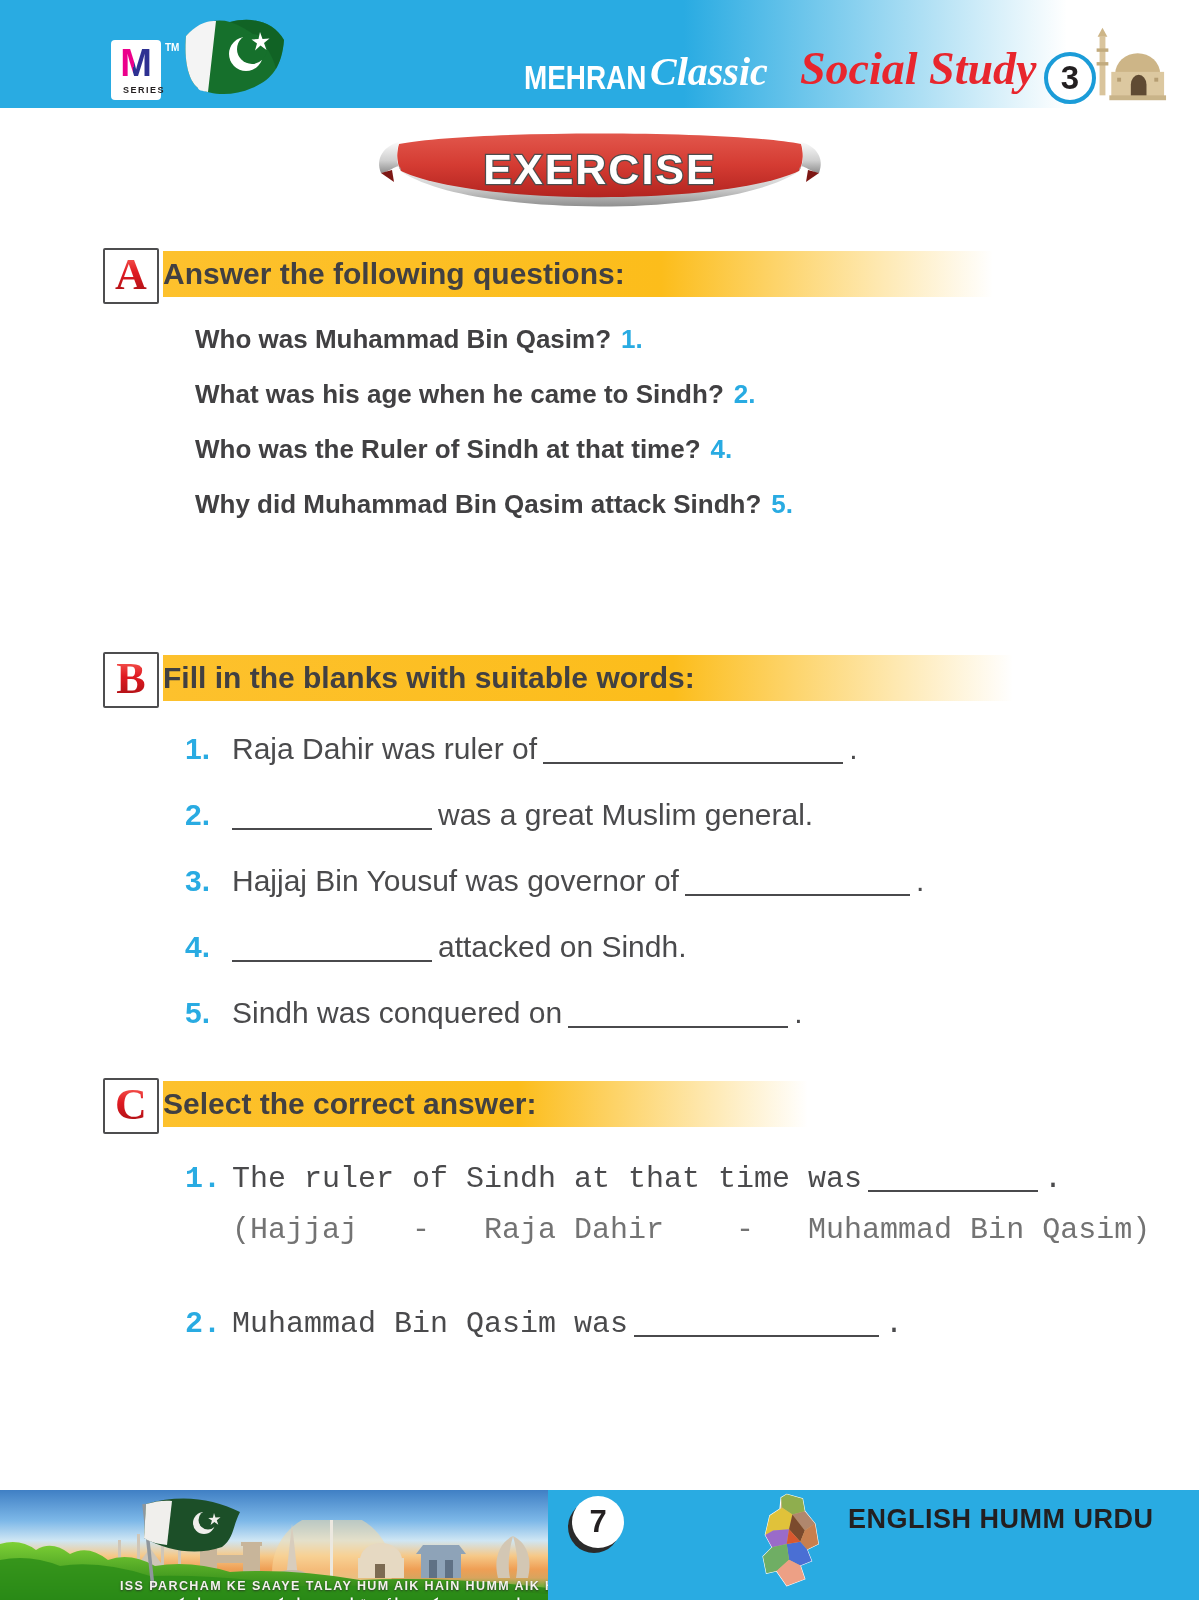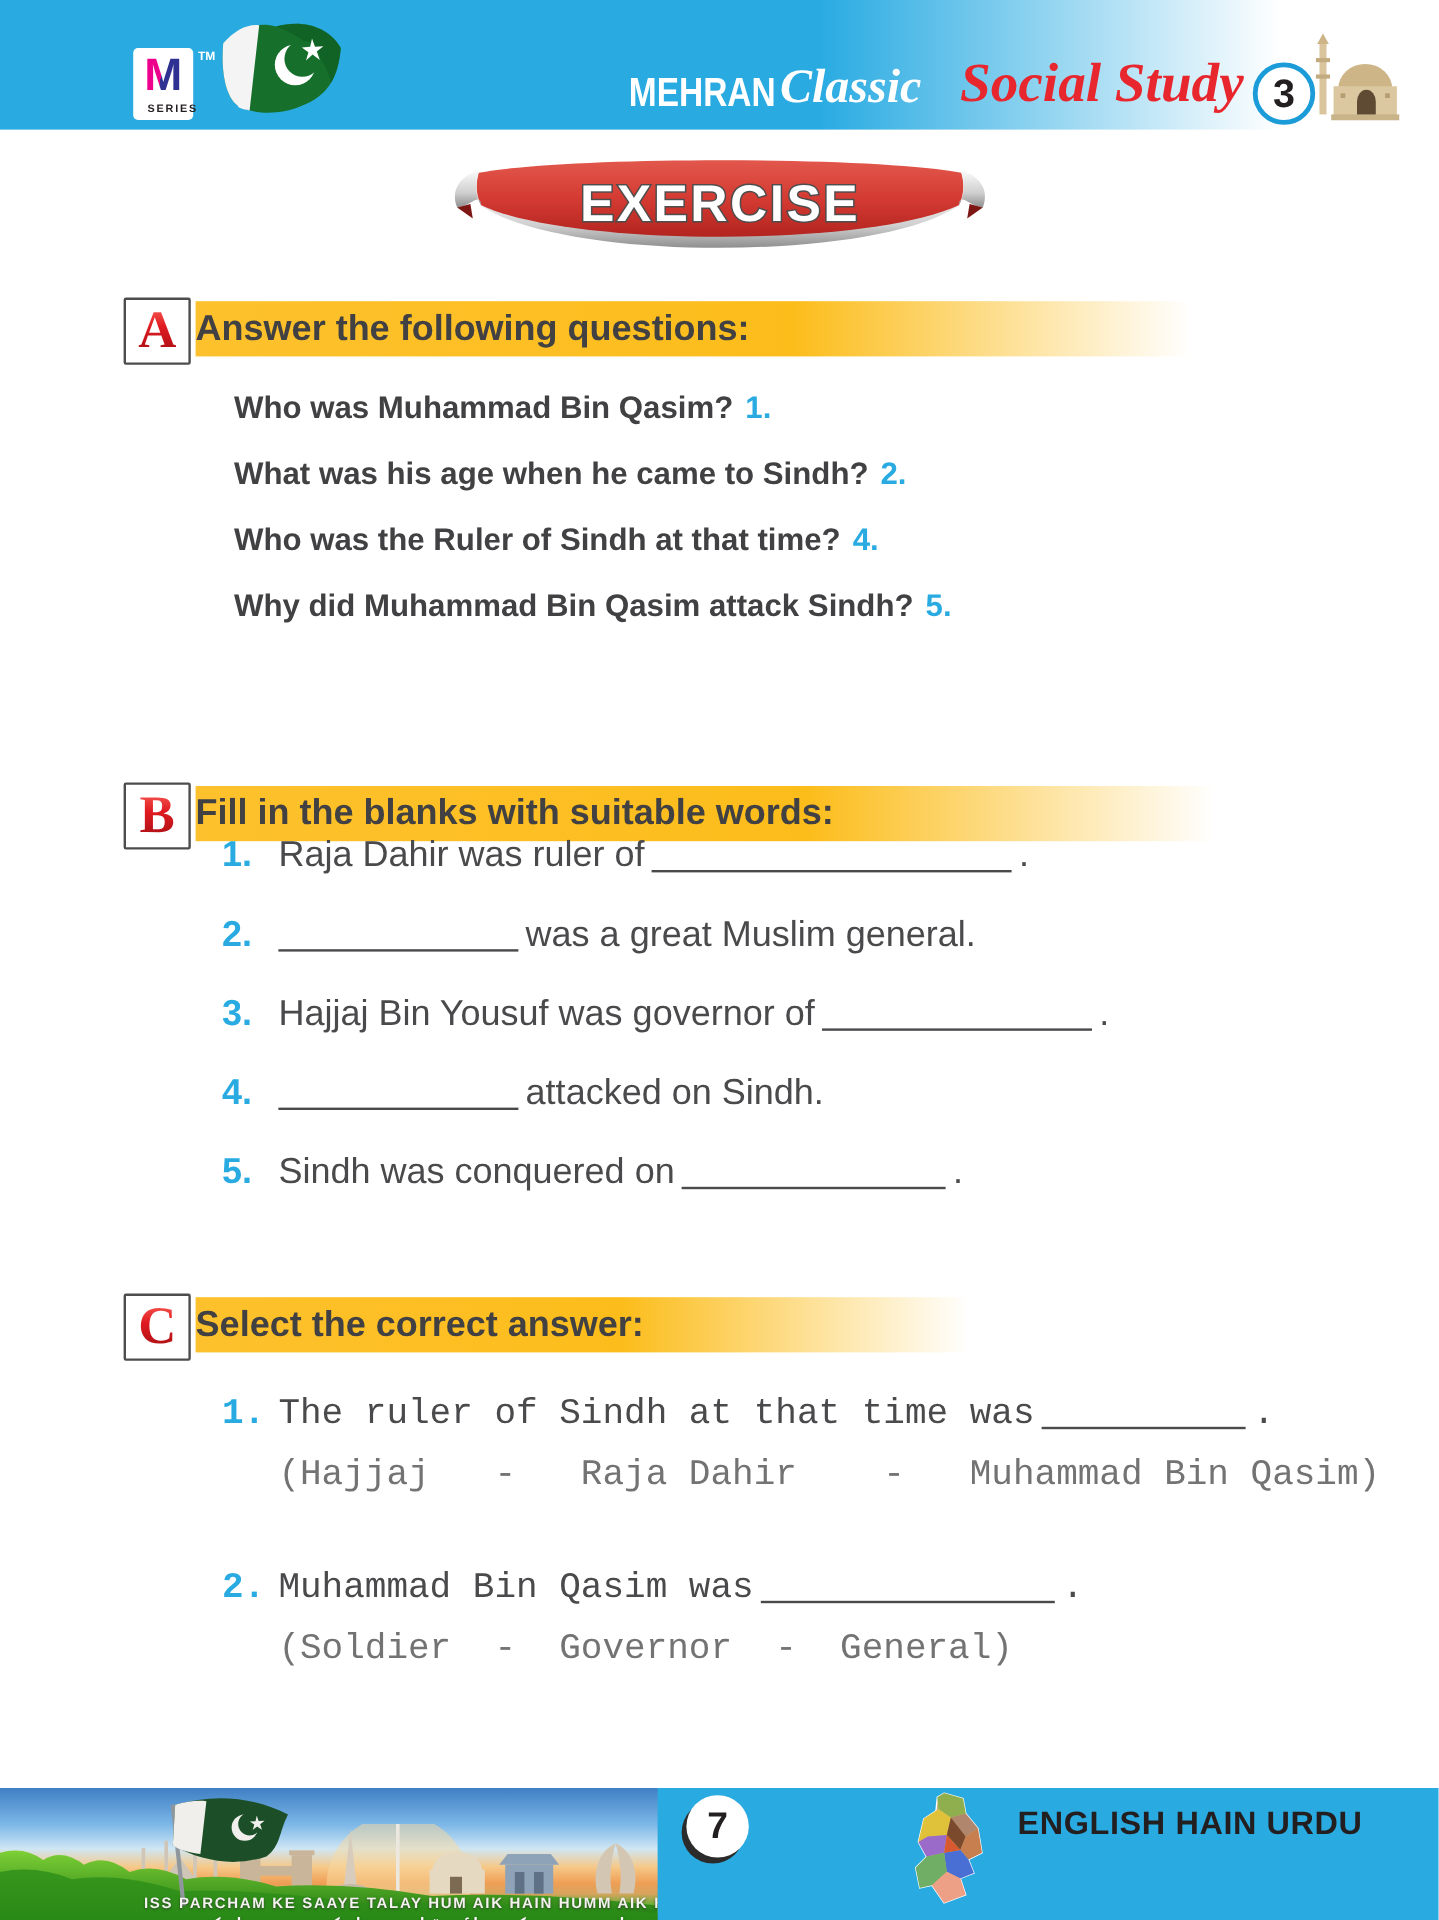--- a/index.html
+++ b/index.html
@@ -41,21 +41,21 @@
   .title-bar{position:absolute;left:163px;top:3px;height:46px;line-height:46px;
     font-weight:bold;font-size:30px;color:#414042;}
   .bar-a{width:830px;background:linear-gradient(90deg,#fdc12d 0%,#fcbd1b 60%,rgba(253,241,205,0) 100%);}
   .bar-b{width:850px;background:linear-gradient(90deg,#fdc12d 0%,#fcbd1b 60%,rgba(253,241,205,0) 100%);}
   .bar-c{width:645px;background:linear-gradient(90deg,#fdc12d 0%,#fcbd1b 55%,rgba(253,241,205,0) 100%);}
 
   .qa-list{position:absolute;left:195px;top:312px;width:860px;}
   .qa-row{height:55px;line-height:55px;font-weight:bold;font-size:26px;color:#414042;white-space:nowrap;}
   .qa-num{color:#29abe2;margin-left:10px;}
 
-  .fib-list{position:absolute;left:185px;top:680px;width:880px;}
+  .fib-list{position:absolute;left:185px;top:716px;width:880px;}
   .fib-row{height:66px;line-height:66px;font-size:30px;color:#4a4a4c;white-space:nowrap;}
   .item-num{display:inline-block;width:47px;color:#29abe2;font-weight:bold;}
   .blank{display:inline-block;border-bottom:2px solid #4a4a4c;height:24px;vertical-align:-5px;margin:0 6px;}
 
   .mcq-list{position:absolute;left:185px;top:1152px;width:900px;font-family:Liberation Mono, monospace;}
   .mcq-line{height:55px;line-height:55px;font-size:30px;color:#4a4a4c;white-space:nowrap;}
   .mcq-options{height:46px;line-height:46px;font-size:30px;color:#737373;padding-left:47px;white-space:pre;}
   .mcq-gap{height:44px;}
 
   
@@ -187,21 +187,20 @@
 
   <div class="mcq-list">
     <div class="mcq-line">
       <span class="item-num">1.</span><span>The ruler of Sindh at that time was</span><span class="blank" style="width:170px;"></span><span>.</span>
     </div>
     <div class="mcq-options">(Hajjaj   -   Raja Dahir    -   Muhammad Bin Qasim)</div>
     <div class="mcq-gap"></div>
     <div class="mcq-line">
       <span class="item-num">2.</span><span>Muhammad Bin Qasim was</span><span class="blank" style="width:245px;"></span><span>.</span>
     </div>
-    <div class="mcq-options">(Soldier  -  Governor  -  General)</div>
   </div>
 
   <div class="footer">
     <div class="footer-photo">
       <svg class="monuments-svg" viewBox="0 0 436 60" preserveAspectRatio="none">
         <circle cx="220" cy="52" r="60" fill="#f9d9a0" opacity=".5"></circle>
         <g fill="#cfc6b8">
           <polygon points="16,58 38,28 60,58"></polygon>
           <rect x="6" y="20" width="3" height="38"></rect>
           <rect x="25" y="14" width="3" height="44"></rect>
@@ -267,16 +266,16 @@
       <polygon points="13,21 22,15 24,14 33,20 30,33 16,34 9,38" fill="#e0c23a"></polygon>
       <polygon points="33,20 44,34 40,44 30,33" fill="#7b4a2d"></polygon>
       <polygon points="53,28 56,46 46,51 40,44 44,34" fill="#c77f4f"></polygon>
       <polygon points="9,38 16,34 30,33 28,46 15,49" fill="#9a6bc9"></polygon>
       <polygon points="28,46 40,44 46,51 50,61 40,65 30,60" fill="#4a6fd4"></polygon>
       <polygon points="7,57 15,49 28,46 30,60 19,70 10,72" fill="#6fae64"></polygon>
       <polygon points="30,60 40,65 44,77 28,83 19,70" fill="#eda085"></polygon>
       <polygon points="30,33 40,44 28,46" fill="#d8582f"></polygon>
     </svg>
 
-    <span class="footer-label">ENGLISH HAIN URDU</span>
+    <span class="footer-label">ENGLISH HUMM URDU</span>
   </div>
 
 </div>
 
 </body></html>

